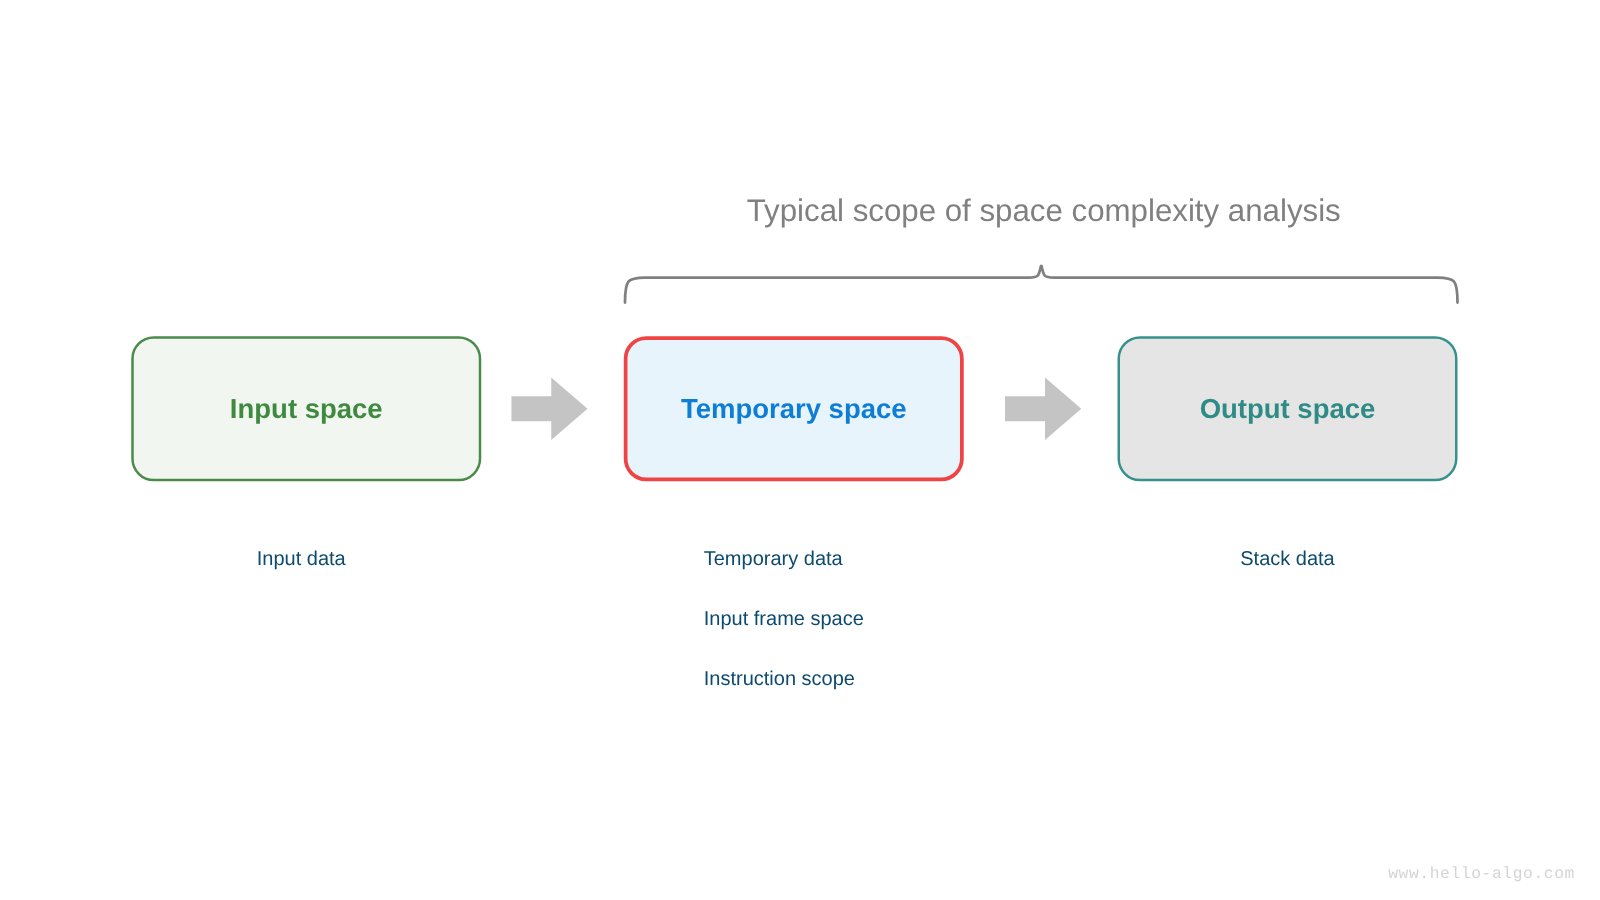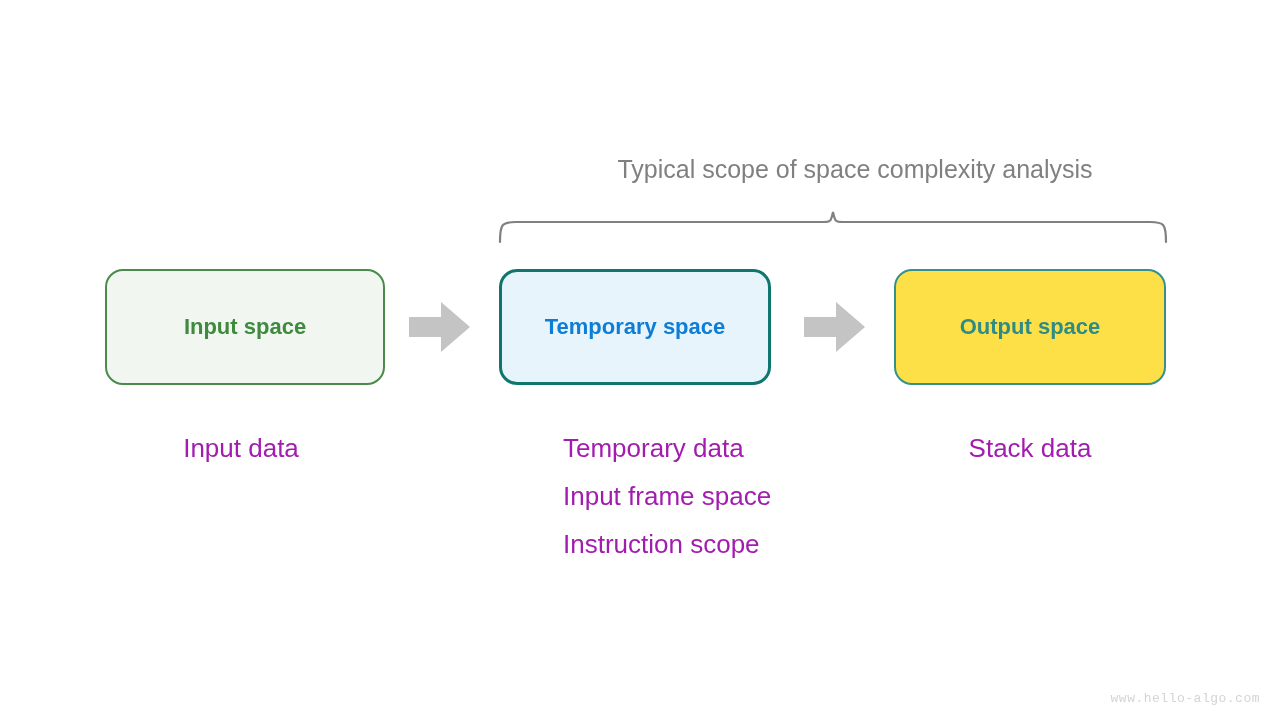--- a/index.html
+++ b/index.html
@@ -15,21 +15,21 @@
   }
   #canvas {
     position: relative;
     width: 1280px;
     height: 720px;
   }
 
   
   .scope-title {
     position: absolute;
-    left: 455px;
+    left: 435px;
     top: 155px;
     width: 800px;
     text-align: center;
     font-size: 25px;
     color: #808080;
     letter-spacing: 0px;
     white-space: nowrap;
   }
   .scope-brace {
     position: absolute;
@@ -55,47 +55,47 @@
     height: 116px;
     border: 2px solid #4a8a4a;
     background: #f1f7f0;
     color: #3f8a3f;
   }
   .box-temporary {
     left: 499px;
     top: 269px;
     width: 272px;
     height: 116px;
-    border: 3px solid #0f766e;
+    border: 3px solid #ef4444;
     background: #e8f4fc;
     color: #0d7dd6;
   }
   .box-output {
     left: 894px;
     top: 269px;
     width: 272px;
     height: 116px;
     border: 2px solid #36918c;
-    background: #fde047;
+    background: #e5e5e5;
     color: #2e8b85;
   }
 
   
   .flow-arrow {
     position: absolute;
     top: 301px;
   }
   .arrow-1 { left: 409px; }
   .arrow-2 { left: 804px; }
 
   
   .caption-col {
     position: absolute;
-    font-size: 26px;
-    color: #a21caf;
+    font-size: 16px;
+    color: #0c4a6e;
     line-height: 48px;
   }
   .caption-input {
     left: 105px;
     top: 424px;
     width: 272px;
     text-align: center;
   }
   .caption-temporary {
     left: 531px;

